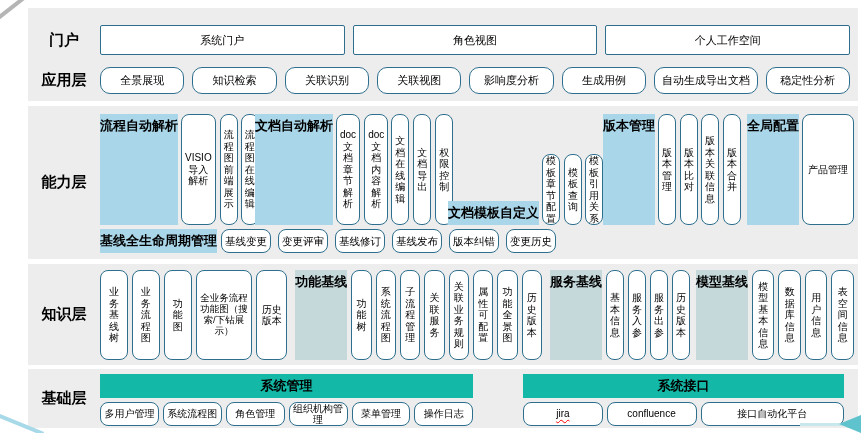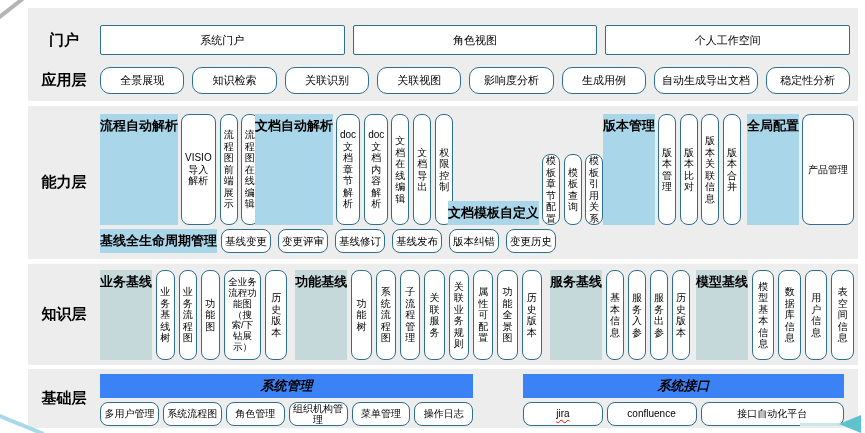--- a/index.html
+++ b/index.html
@@ -35,21 +35,21 @@
   .know-content{flex:1;display:flex;flex-direction:column;padding:6px 4px 5px 0;}
   .know-columns{display:flex;gap:8px;flex:1;}
   .k0{flex:186 1 0;} .k1{flex:245 1 0;} .k2{flex:137 1 0;} .k3{flex:157 1 0;}
   .khead{background:#c5d8da;}
   .know-columns .cap-group{gap:4px;}
   .btn.w2{flex:2.1;font-size:9.5px;}
   
   .found-content{flex:1;display:flex;gap:50px;padding:5px 14px 6px 0;}
   .fgroup{display:flex;flex-direction:column;gap:4px;}
   .f0{flex:370 1 0;} .f1{flex:318 1 0;}
-  .fhead{background:#3b82f6;font-style:italic;}
+  .fhead{background:#14b8a6;}
   .fgroup .grow .btn{height:24px;}
   .f1 .grow .btn.jira{flex:1;}
   .f1 .grow .btn.conf{flex:1.15;}
   .f1 .grow .btn.iface{flex:1.9;}
   .misspelled{text-decoration:underline wavy #ff0000;text-decoration-thickness:1px;text-underline-offset:2px;}
   
   .corner-tl{position:absolute;left:-6px;top:6px;width:34px;height:4px;background:#b5b5b5;
              transform:rotate(-38deg);}
   .corner-bl{position:absolute;left:-3px;top:413px;width:50px;height:4px;background:#a7d9e8;
              transform:rotate(22deg);transform-origin:left center;}
@@ -164,21 +164,20 @@
       </div>
     </div>
   </div>
 
   <div class="band band-knowledge">
     <div class="layer-label">知识层</div>
     <div class="know-content">
       <div class="know-columns">
 
         <div class="cap-group k0">
-          <div class="ghead khead">业务基线</div>
           <div class="grow">
             <div class="btn">业务基线树</div>
             <div class="btn">业务流程图</div>
             <div class="btn">功能图</div>
           </div>
           <div class="grow">
             <div class="btn w2">全业务流程功能图（搜索/下钻展示）</div>
             <div class="btn">历史版本</div>
           </div>
         </div>

